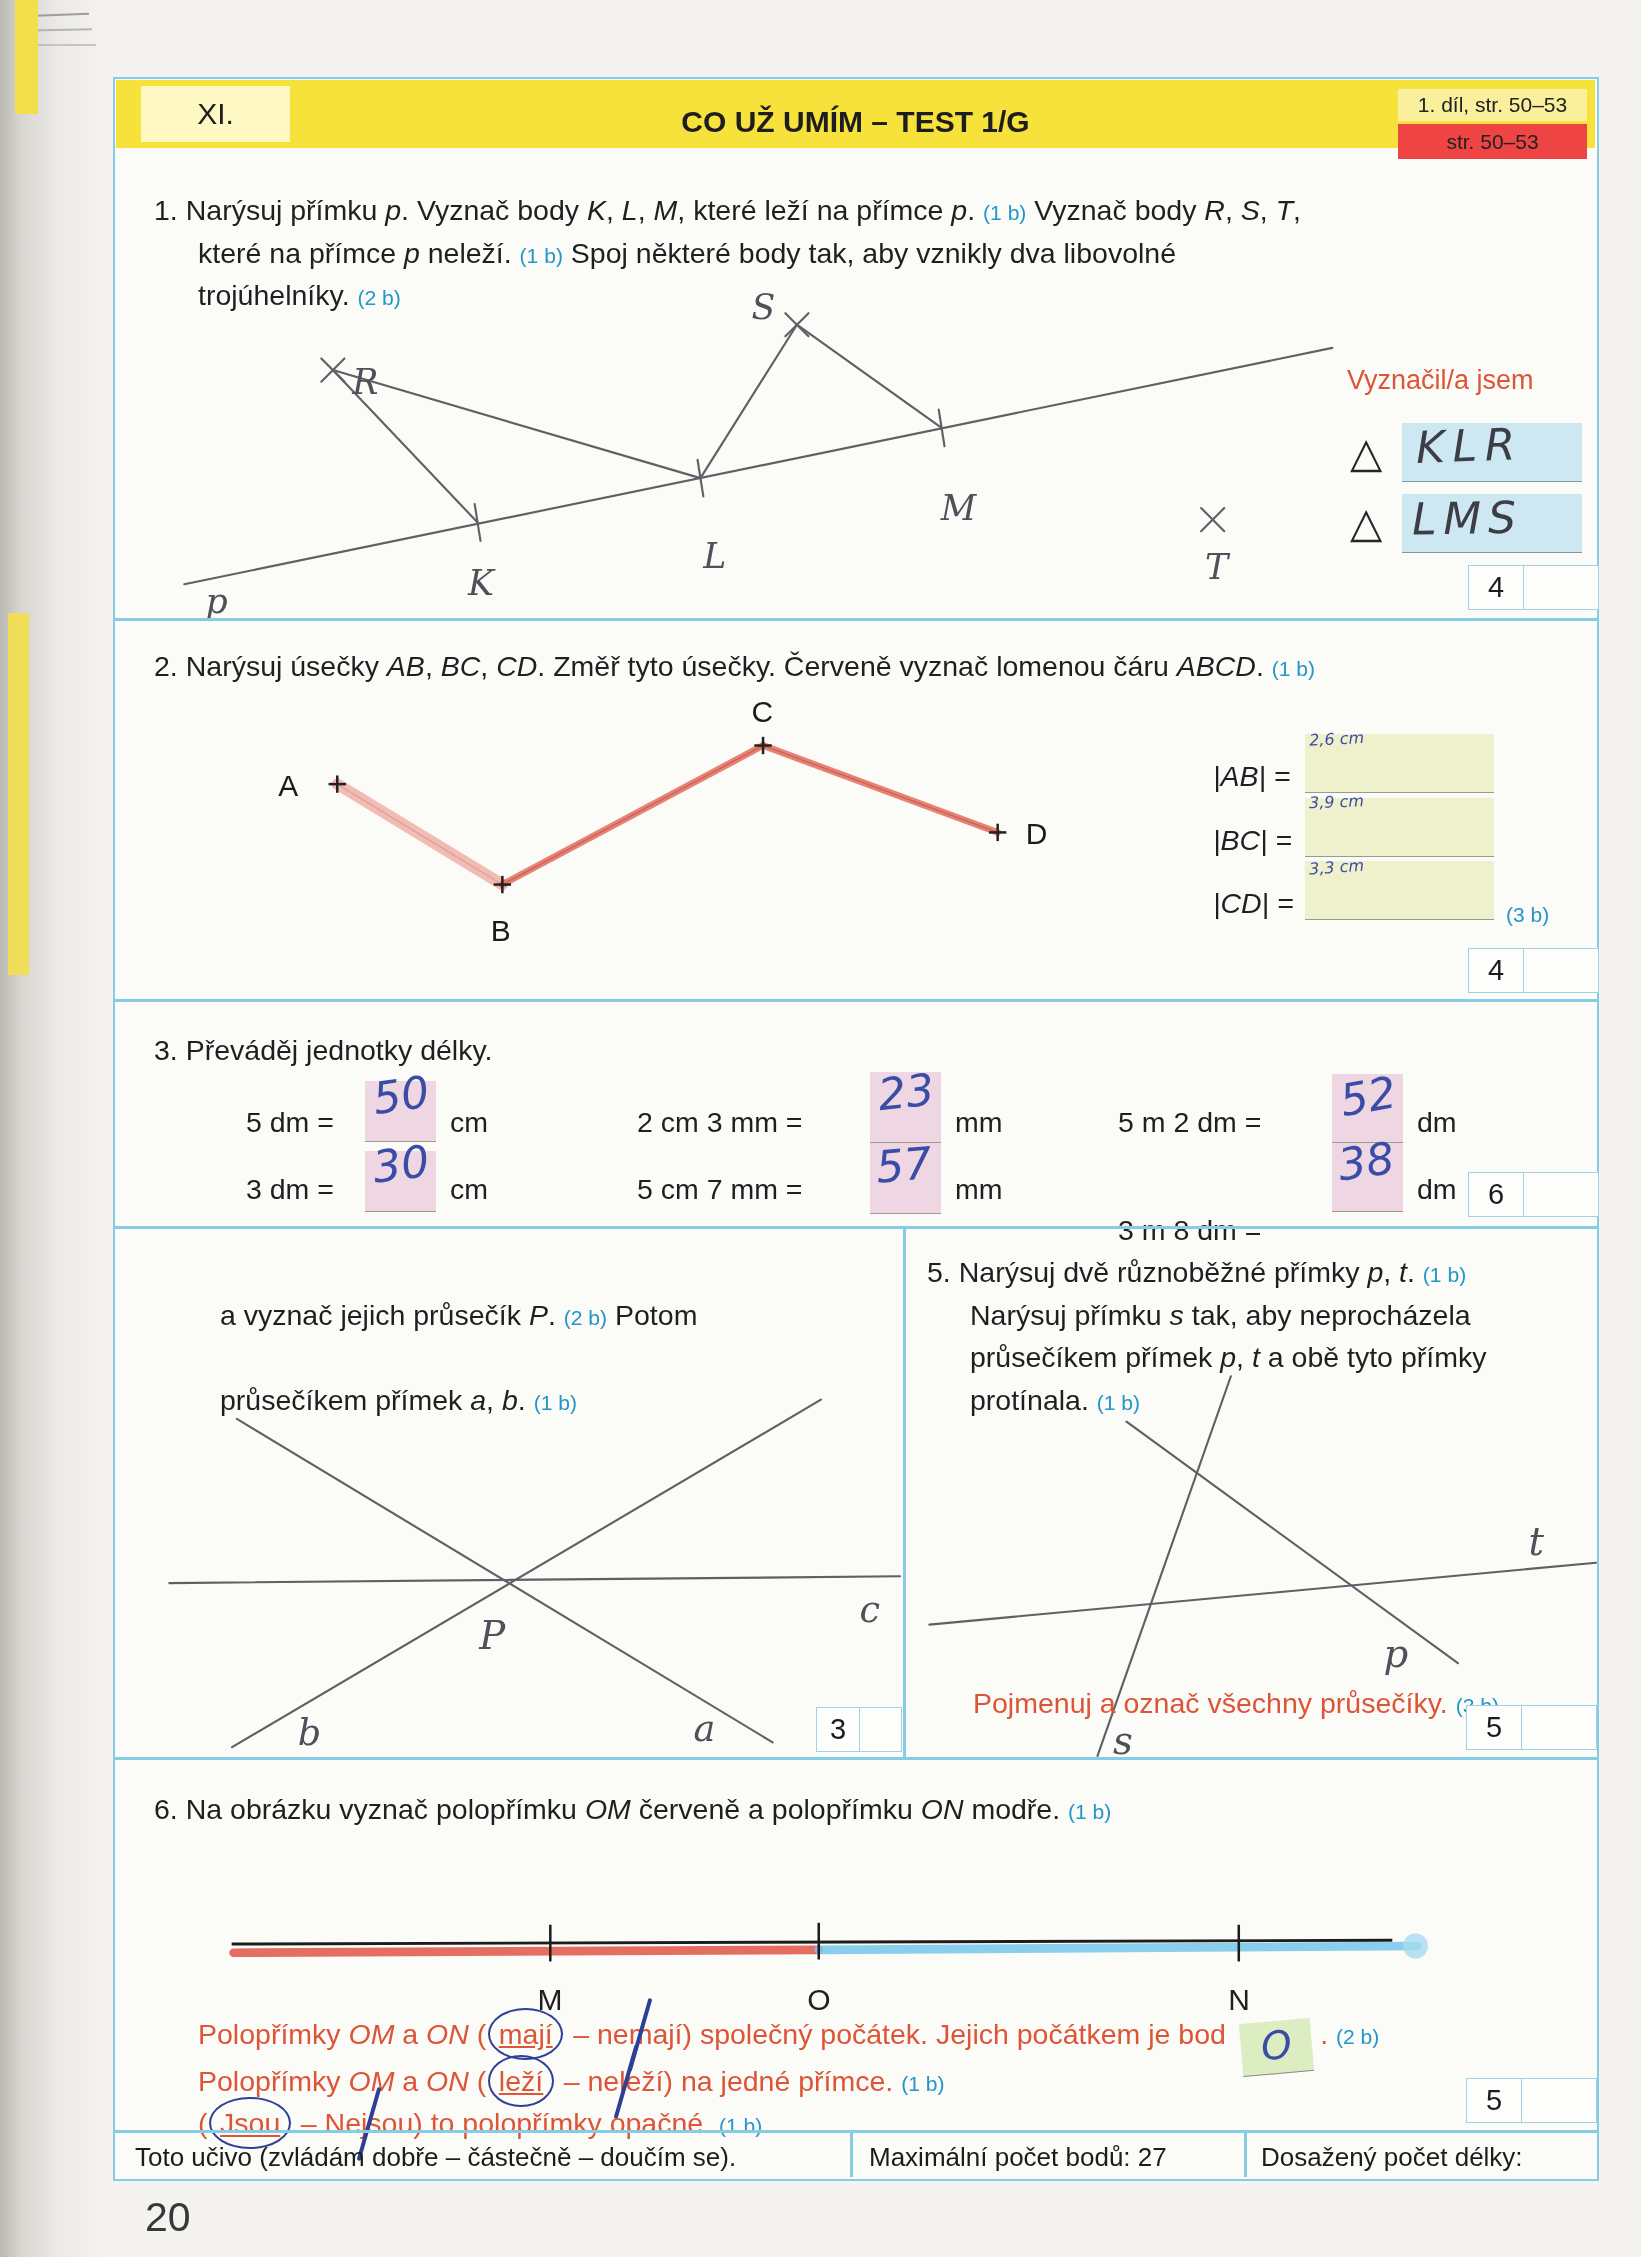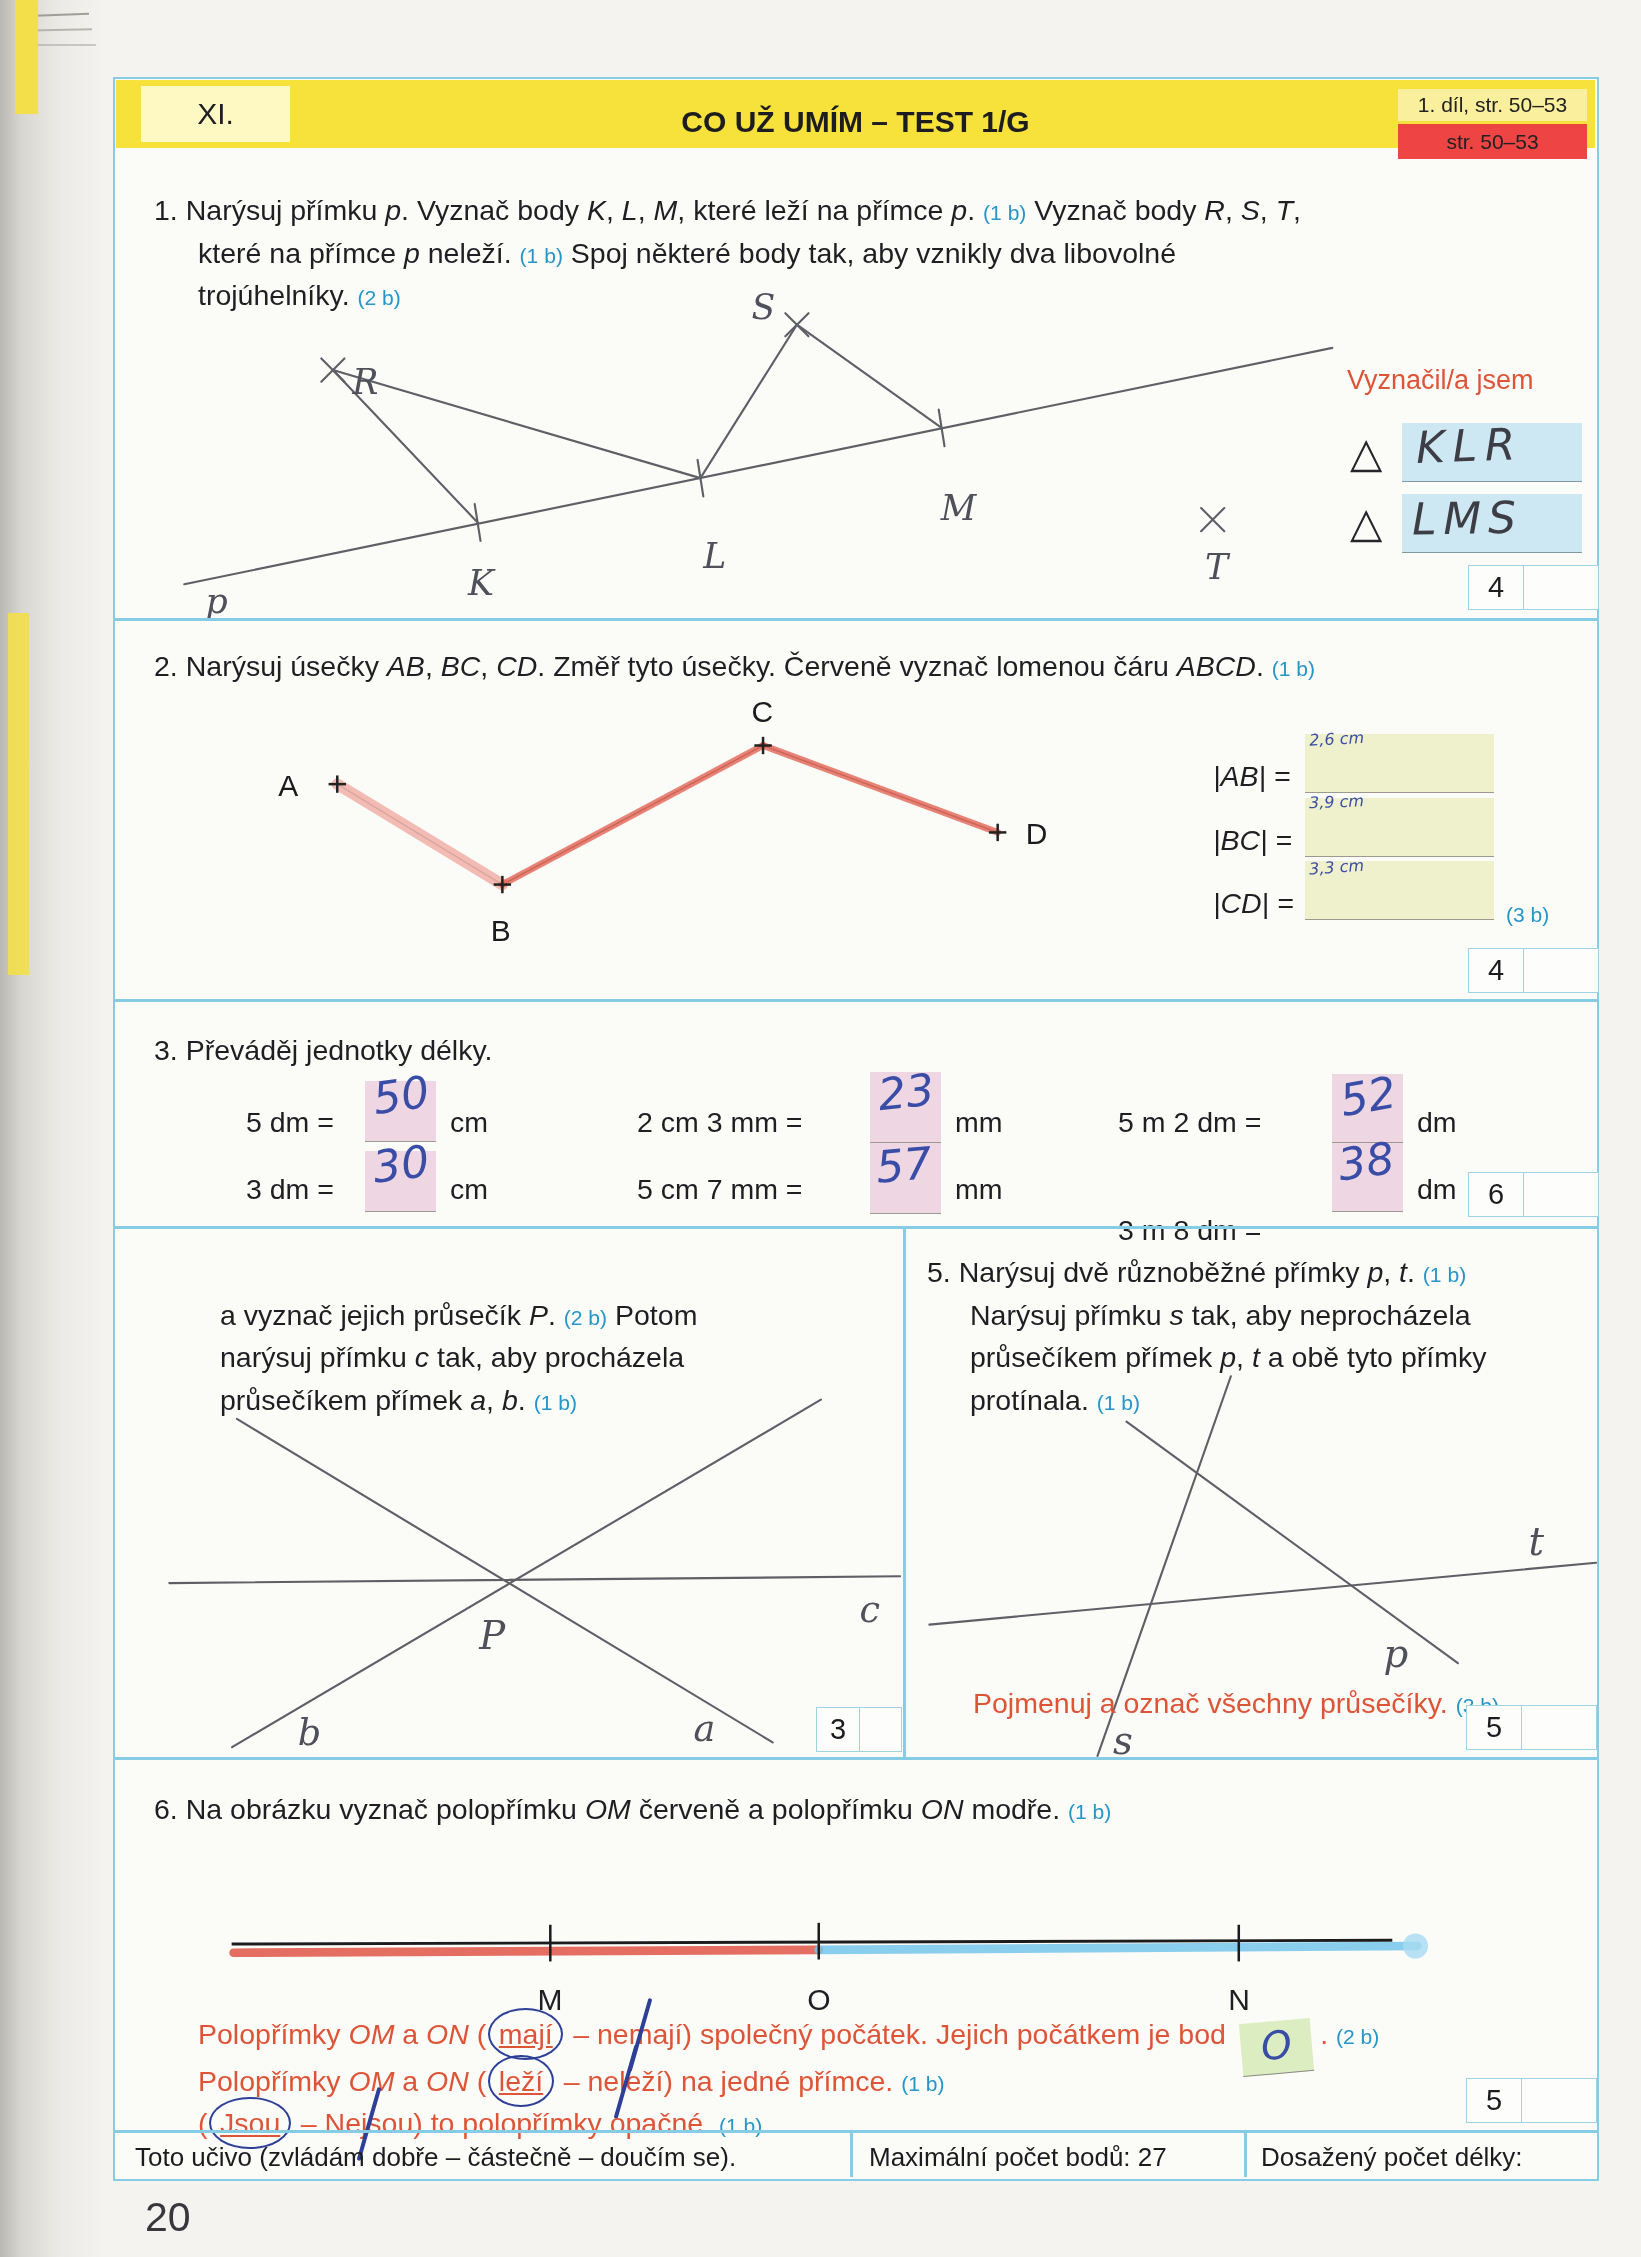--- a/index.html
+++ b/index.html
@@ -213,21 +213,20 @@
 
   <div class="score" style="left:1468px;top:1172px;">
     <div class="c1">6</div>
     <div class="c2"></div>
   </div>
 
   <div class="hr" style="left:113px;top:1226px;width:1485px;"></div>
   <div class="vr" style="left:903px;top:1226px;height:531px;"></div>
 
   <div class="ptext" style="left:220px;top:1294px;"><span>a vyznač jejich průsečík </span><span class="seg-i">P</span><span>. </span><span class="seg-pts">(2 b)</span><span> Potom</span></div>
-  <div class="ptext" style="left:220px;top:1336px;"><span>narýsuj přímku </span><span class="seg-i">c</span><span> tak, aby procházela</span></div>
   <div class="ptext" style="left:220px;top:1379px;"><span>průsečíkem přímek </span><span class="seg-i">a</span><span>, </span><span class="seg-i">b</span><span>. </span><span class="seg-pts">(1 b)</span></div>
 
   <svg style="left:145px;top:1390px;" width="763" height="362" viewBox="0 0 790 375">
     <line class="pencil-line" x1="95" y1="30" x2="650" y2="365"></line>
     <line class="pencil-line" x1="90" y1="370" x2="700" y2="10"></line>
     <line class="pencil-line" x1="25" y1="200" x2="782" y2="193"></line>
     <text class="pencil-txt" font-size="38" x="158" y="368">b</text>
     <text class="pencil-txt" font-size="38" x="568" y="364">a</text>
     <text class="pencil-txt" font-size="38" x="740" y="240">c</text>
     <text class="pencil-txt" font-size="40" x="346" y="268">P</text>

